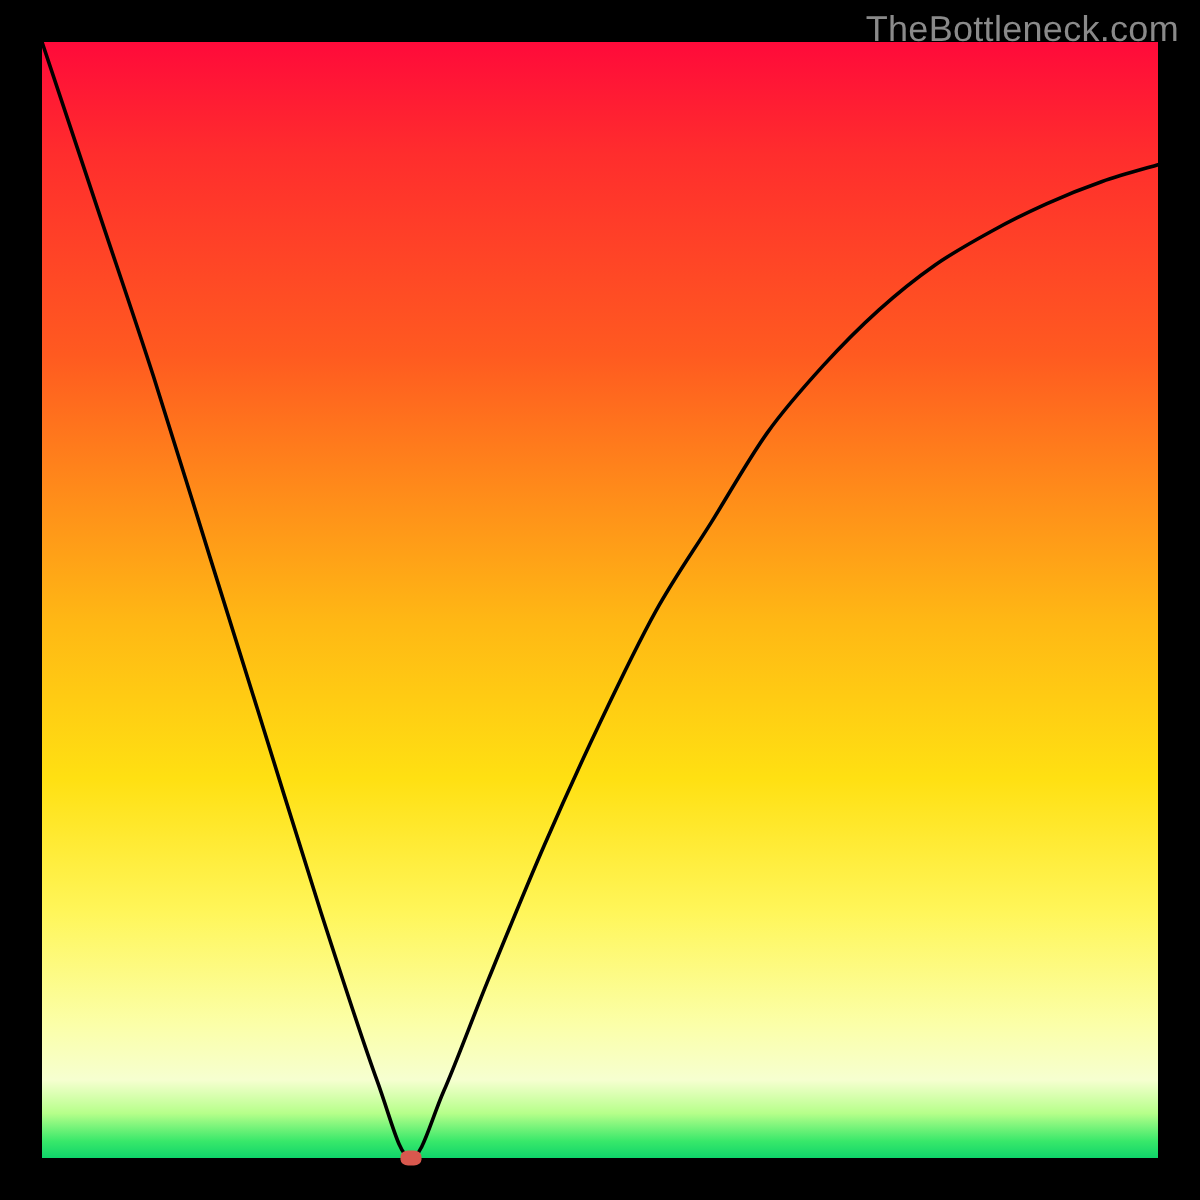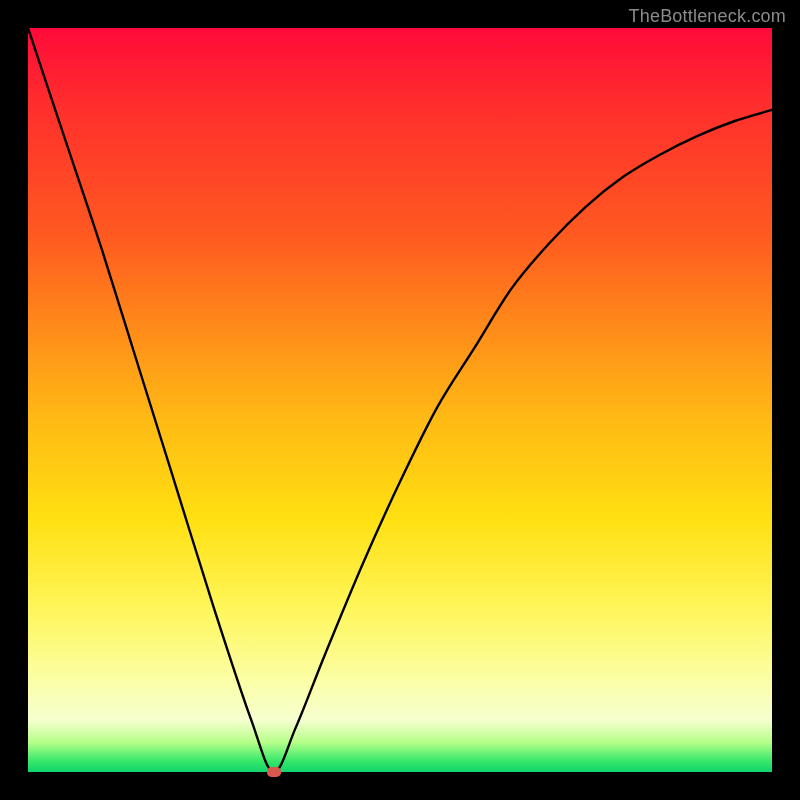--- a/index.html
+++ b/index.html
@@ -38,21 +38,21 @@
       #b6ff8a 96%,
       #38e86a 98.5%,
       #0fd46a 100%
     );
   }
   .watermark {
     position: absolute;
     top: 6px;
     right: 14px;
     color: #8a8a8a;
-    font-size: 18px;
+    font-size: 24px;
     font-weight: 500;
     letter-spacing: 0.2px;
     user-select: none;
   }
   svg.curve {
     position: absolute;
     inset: 0;
     width: 100%;
     height: 100%;
     overflow: visible;

